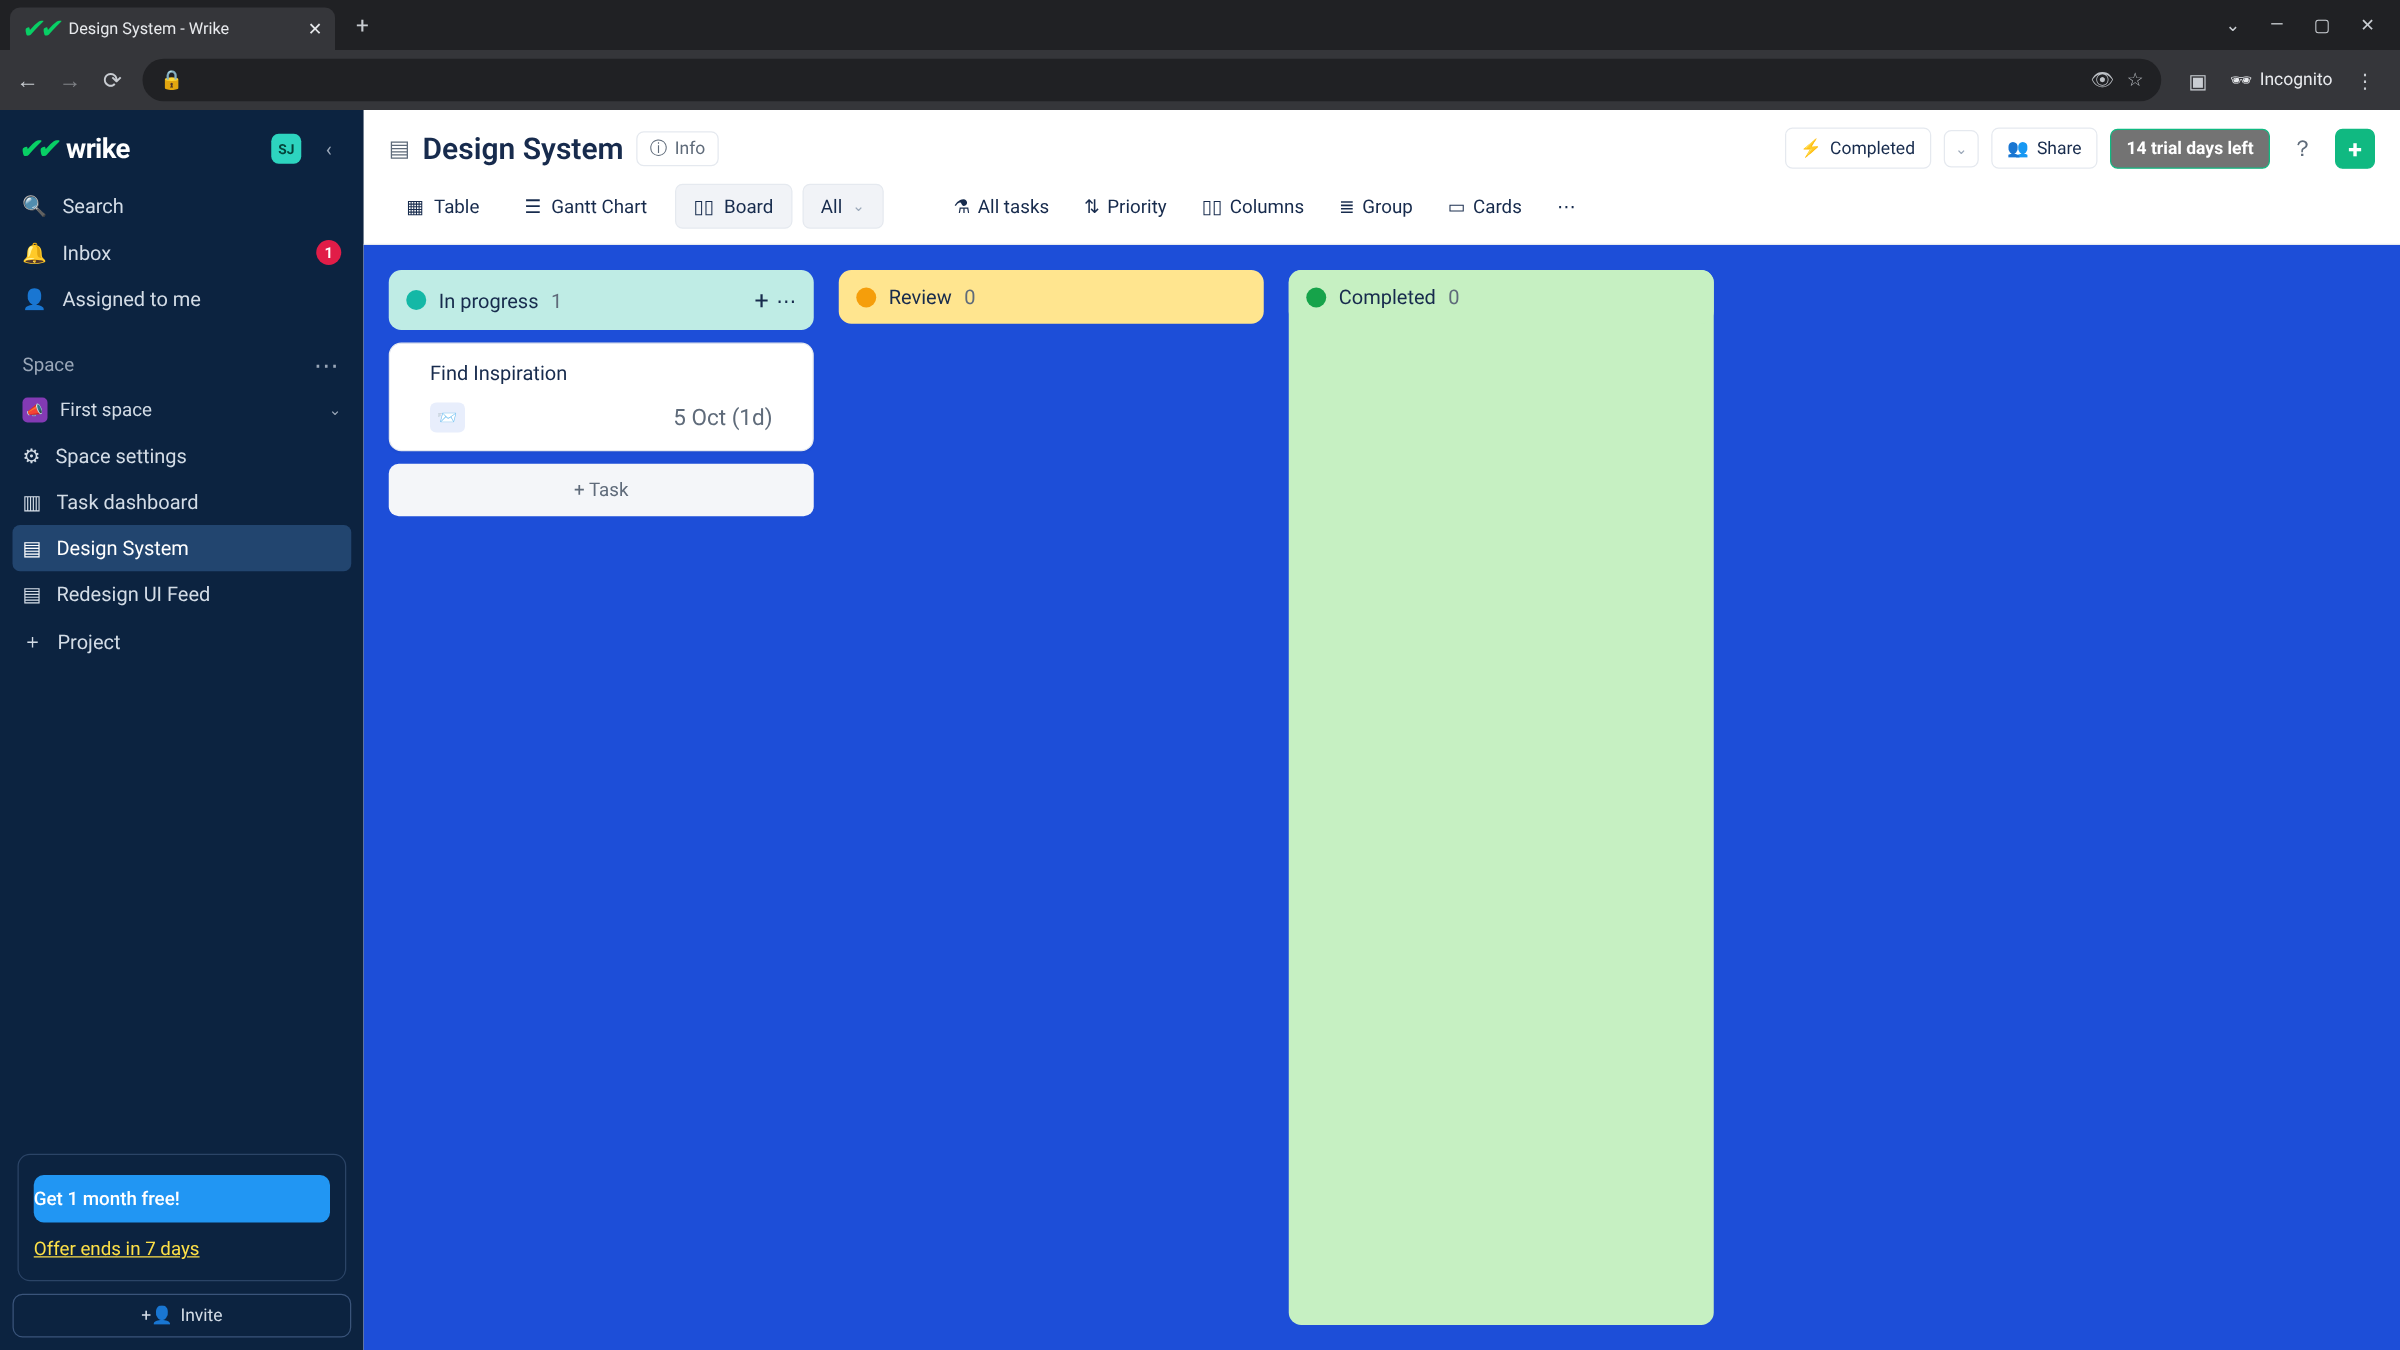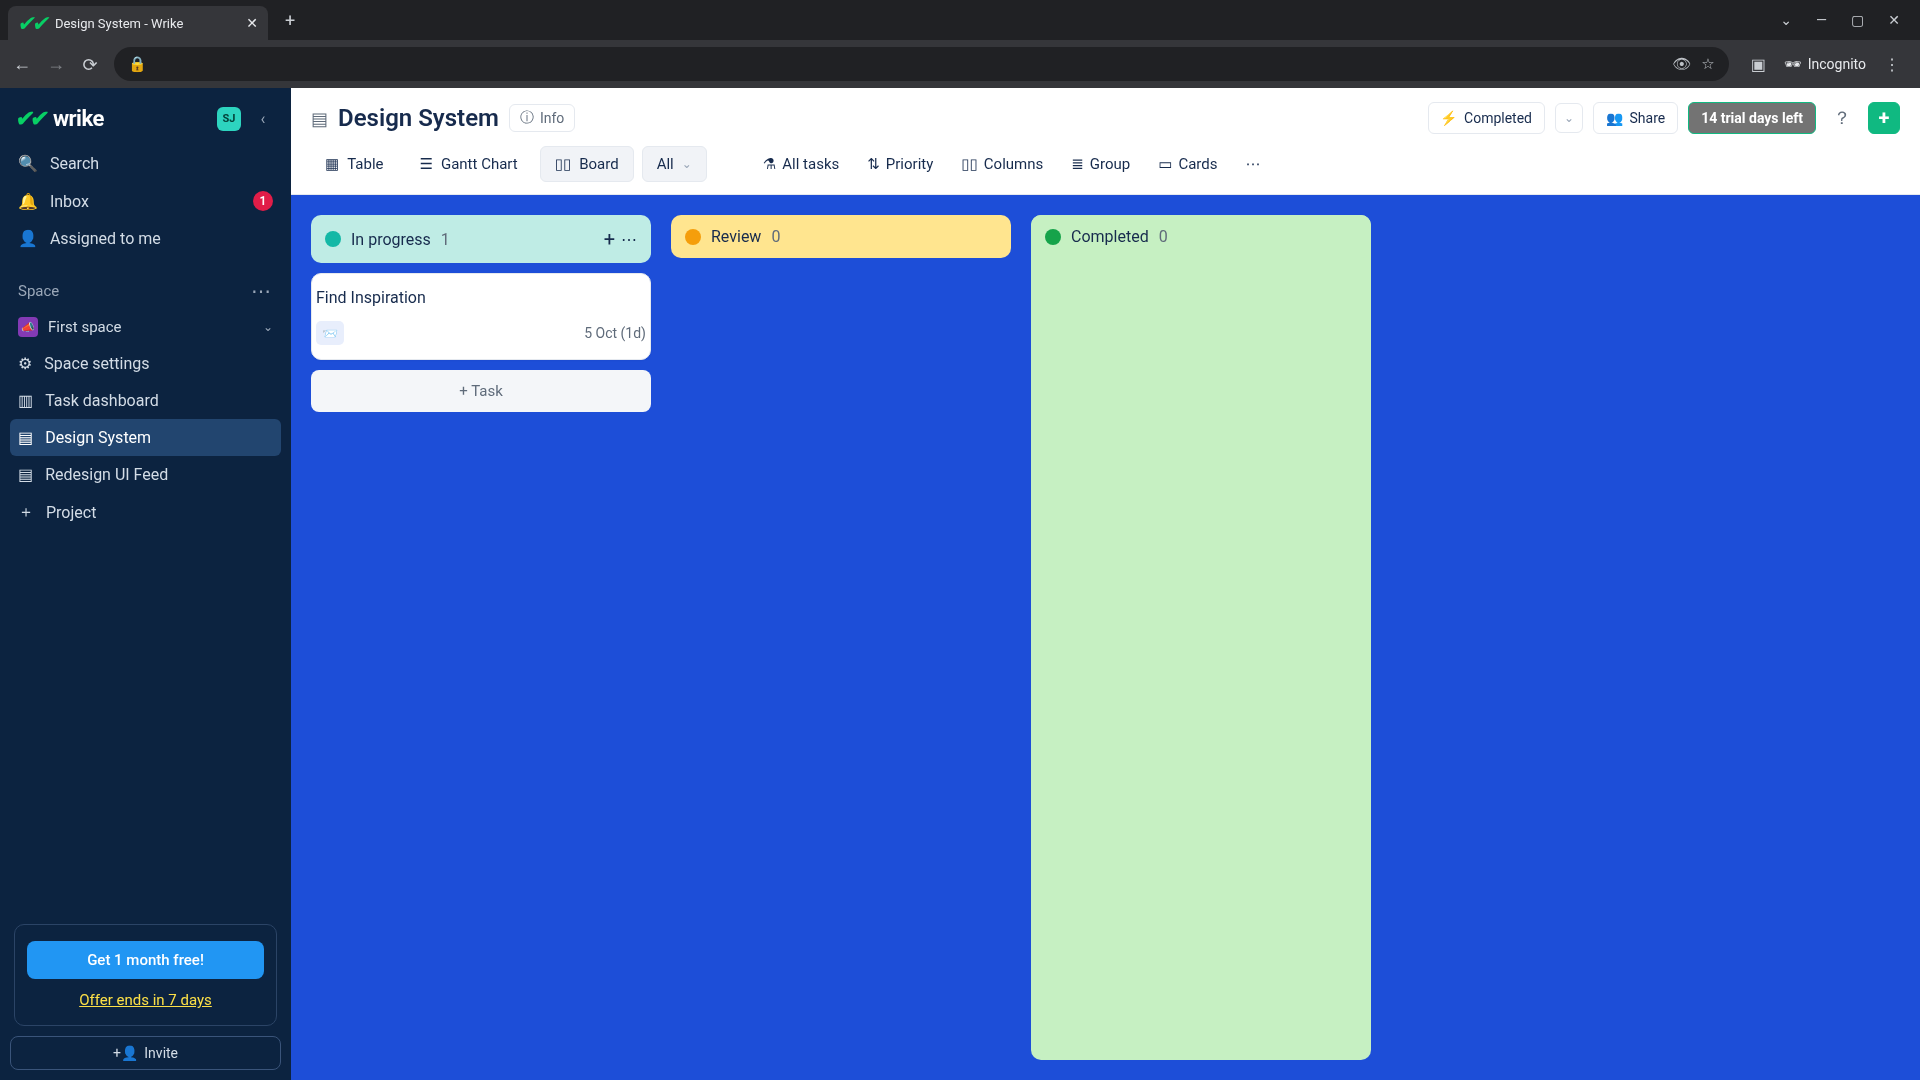--- a/index.html
+++ b/index.html
@@ -216,21 +216,21 @@
   }
   .sb-item.active {
     background: var(--sidebar-active);
     color: #fff;
   }
   .promo-card {
     margin: auto 4px 10px 4px;
     border: 1px solid #2b4466;
     border-radius: 10px;
     padding: 16px 12px;
-    text-align: center;
+    text-align: left;
   }
   .promo-button {
     background: #2196f3;
     color: #fff;
     border-radius: 8px;
     padding: 10px 0;
     font-size: 15px;
     font-weight: 500;
   }
   .promo-sub {
@@ -389,21 +389,21 @@
   }
   .status-dot {
     width: 16px;
     height: 16px;
     border-radius: 50%;
     flex-shrink: 0;
   }
   .card {
     border: 1px solid var(--light-border);
     border-radius: 10px;
-    padding: 14px 4px;
+    padding: 14px 32px;
     margin-top: 10px;
     background: #fff;
     box-shadow: 0 1px 2px rgba(0,0,0,0.04);
   }
   .card-title {
     font-size: 16px;
     color: #172b4d;
   }
   .card-meta {
     display: flex;
@@ -416,21 +416,21 @@
     height: 24px;
     border-radius: 5px;
     background: #e8eefc;
     display: flex;
     align-items: center;
     justify-content: center;
     color: #4f74d9;
     font-size: 13px;
   }
   .card-date {
-    font-size: 14px;
+    font-size: 18px;
     color: #5f6b7a;
   }
   .add-task {
     margin-top: 10px;
     padding: 12px;
     text-align: center;
     color: #5f6b7a;
     font-size: 15px;
     border-radius: 8px;
     background:#f4f6f9;

